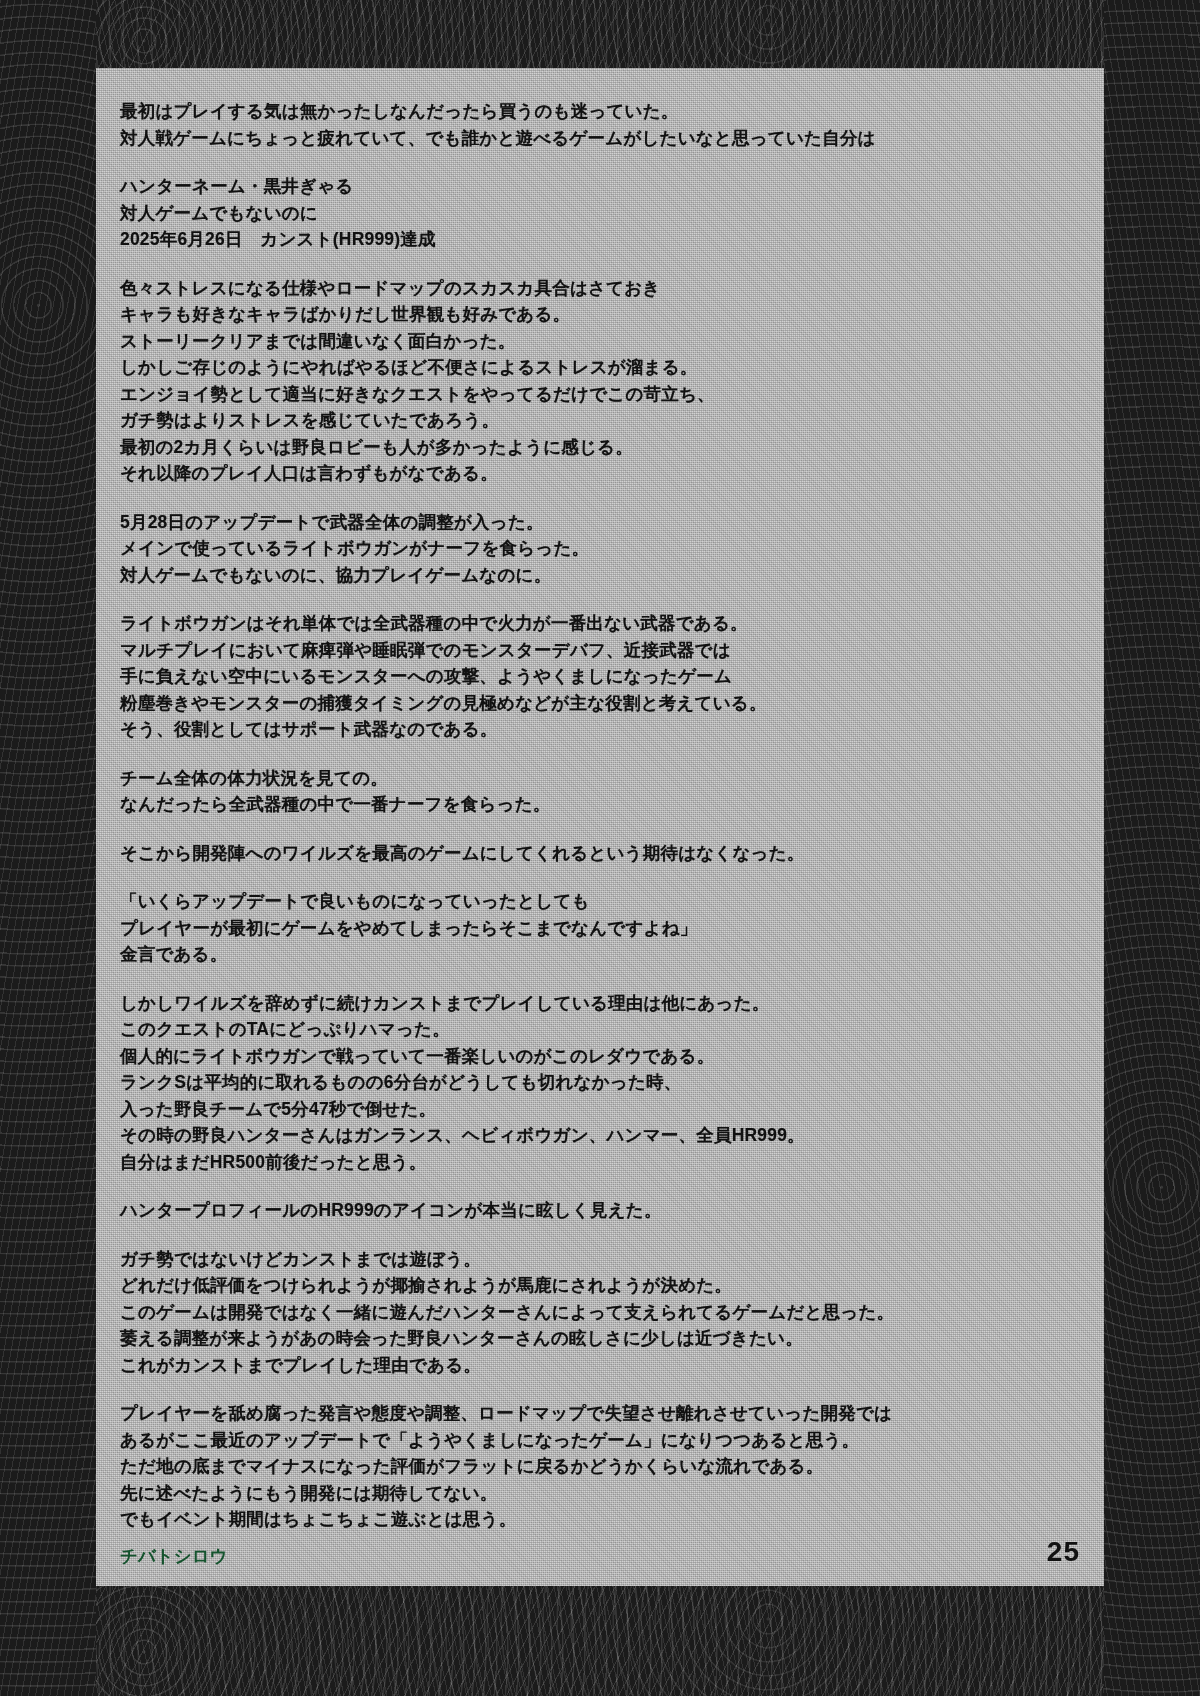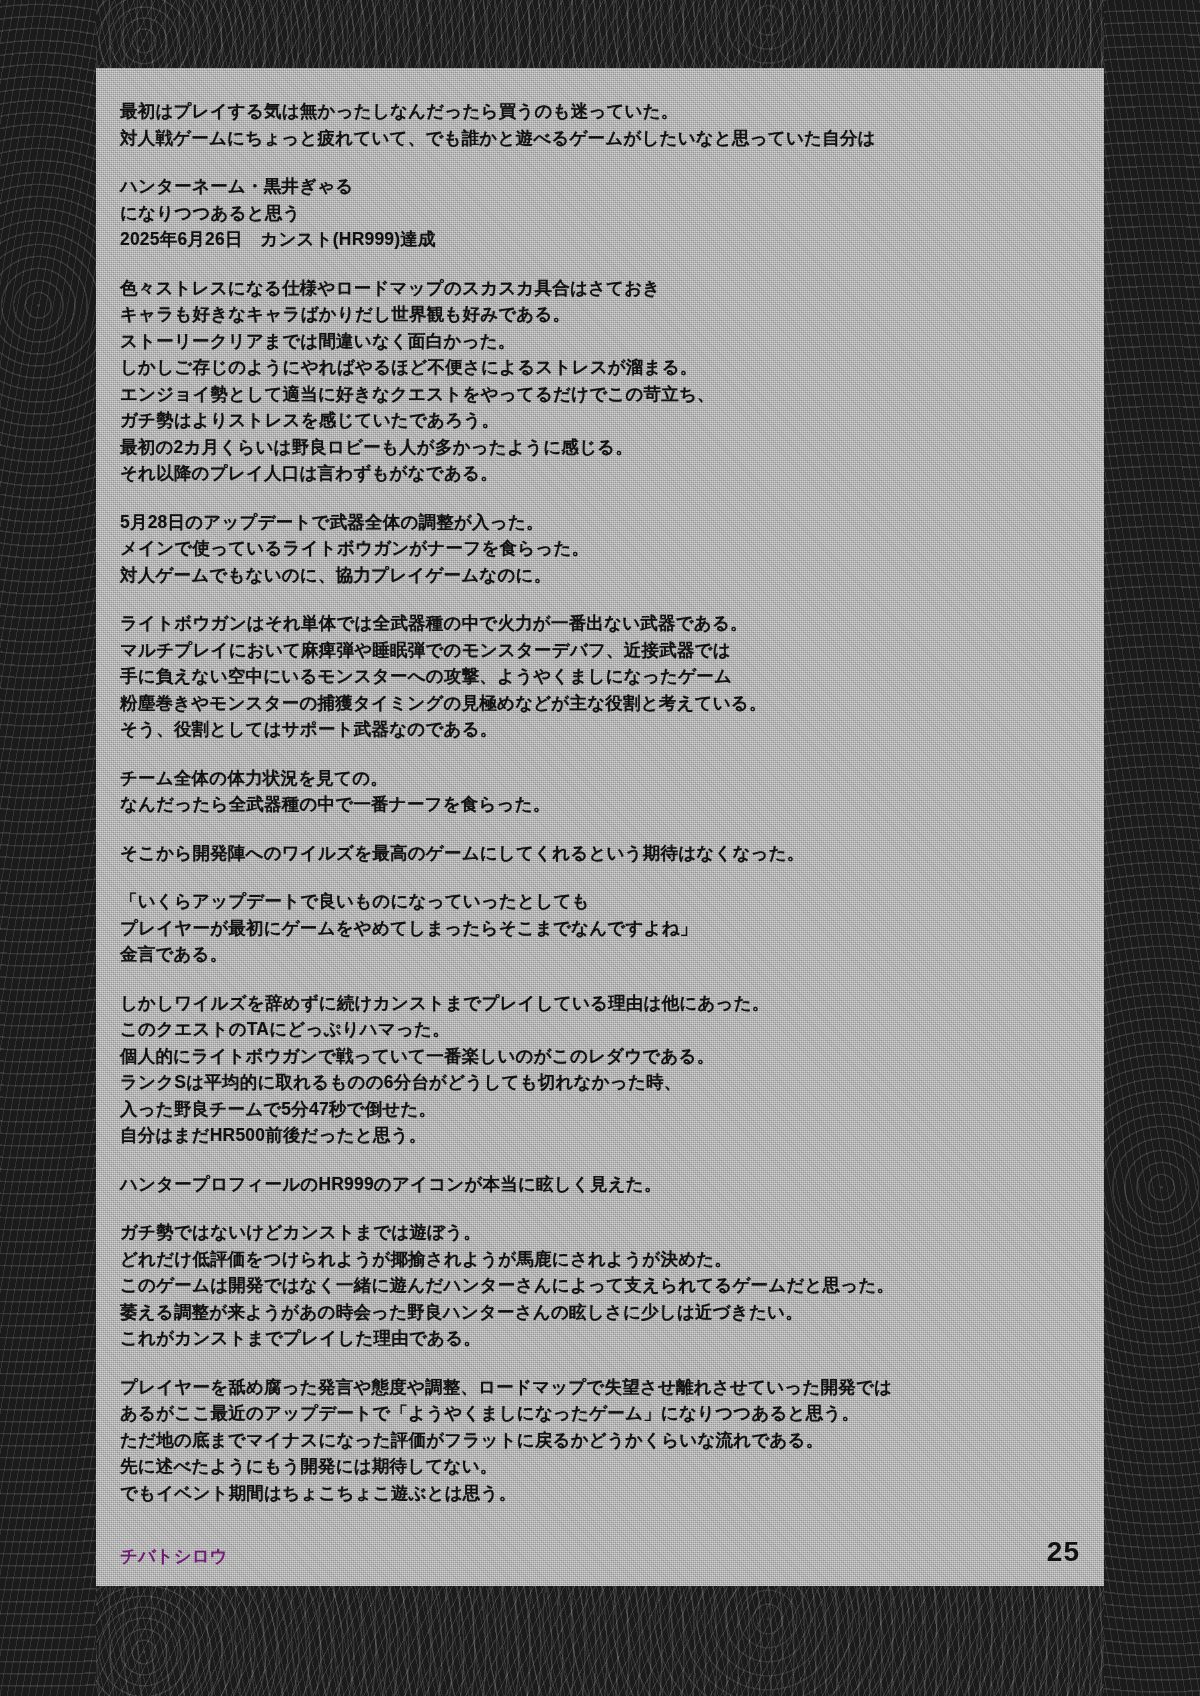--- a/index.html
+++ b/index.html
@@ -91,21 +91,21 @@
   .footer {
     position: absolute;
     left: 120px;
     right: 120px;
     bottom: 128px;
     display: flex;
     align-items: flex-end;
     justify-content: space-between;
   }
   .author {
-    color: #701a75;
+    color: #14532d;
     font-size: 17.5px;
     font-weight: 700;
   }
   .page-number {
     color: #111111;
     font-size: 28px;
     font-weight: 700;
     letter-spacing: 1px;
     margin-top: 20px;
   }
@@ -120,21 +120,21 @@
   <div class="band-right"></div>
 
   <div class="content">
     <div class="text-block" id="text-block">
         <div class="para">
           <span class="line">最初はプレイする気は無かったしなんだったら買うのも迷っていた。</span>
           <span class="line">対人戦ゲームにちょっと疲れていて、でも誰かと遊べるゲームがしたいなと思っていた自分は</span>
         </div>
         <div class="para">
           <span class="line">ハンターネーム・黒井ぎゃる</span>
-          <span class="line">になりつつあると思う</span>
+          <span class="line">対人ゲームでもないのに</span>
           <span class="line">2025年6月26日　カンスト(HR999)達成</span>
         </div>
         <div class="para">
           <span class="line">色々ストレスになる仕様やロードマップのスカスカ具合はさておき</span>
           <span class="line">キャラも好きなキャラばかりだし世界観も好みである。</span>
           <span class="line">ストーリークリアまでは間違いなく面白かった。</span>
           <span class="line">しかしご存じのようにやればやるほど不便さによるストレスが溜まる。</span>
           <span class="line">エンジョイ勢として適当に好きなクエストをやってるだけでこの苛立ち、</span>
           <span class="line">ガチ勢はよりストレスを感じていたであろう。</span>
           <span class="line">最初の2カ月くらいは野良ロビーも人が多かったように感じる。</span>
@@ -163,20 +163,21 @@
           <span class="line">「いくらアップデートで良いものになっていったとしても</span>
           <span class="line">プレイヤーが最初にゲームをやめてしまったらそこまでなんですよね」</span>
           <span class="line">金言である。</span>
         </div>
         <div class="para">
           <span class="line">しかしワイルズを辞めずに続けカンストまでプレイしている理由は他にあった。</span>
           <span class="line">このクエストのTAにどっぷりハマった。</span>
           <span class="line">個人的にライトボウガンで戦っていて一番楽しいのがこのレダウである。</span>
           <span class="line">ランクSは平均的に取れるものの6分台がどうしても切れなかった時、</span>
           <span class="line">入った野良チームで5分47秒で倒せた。</span>
+          <span class="line">その時の野良ハンターさんはガンランス、ヘビィボウガン、ハンマー、全員HR999。</span>
           <span class="line">自分はまだHR500前後だったと思う。</span>
         </div>
         <div class="para">
           <span class="line">ハンタープロフィールのHR999のアイコンが本当に眩しく見えた。</span>
         </div>
         <div class="para">
           <span class="line">ガチ勢ではないけどカンストまでは遊ぼう。</span>
           <span class="line">どれだけ低評価をつけられようが揶揄されようが馬鹿にされようが決めた。</span>
           <span class="line">このゲームは開発ではなく一緒に遊んだハンターさんによって支えられてるゲームだと思った。</span>
           <span class="line">萎える調整が来ようがあの時会った野良ハンターさんの眩しさに少しは近づきたい。</span>

